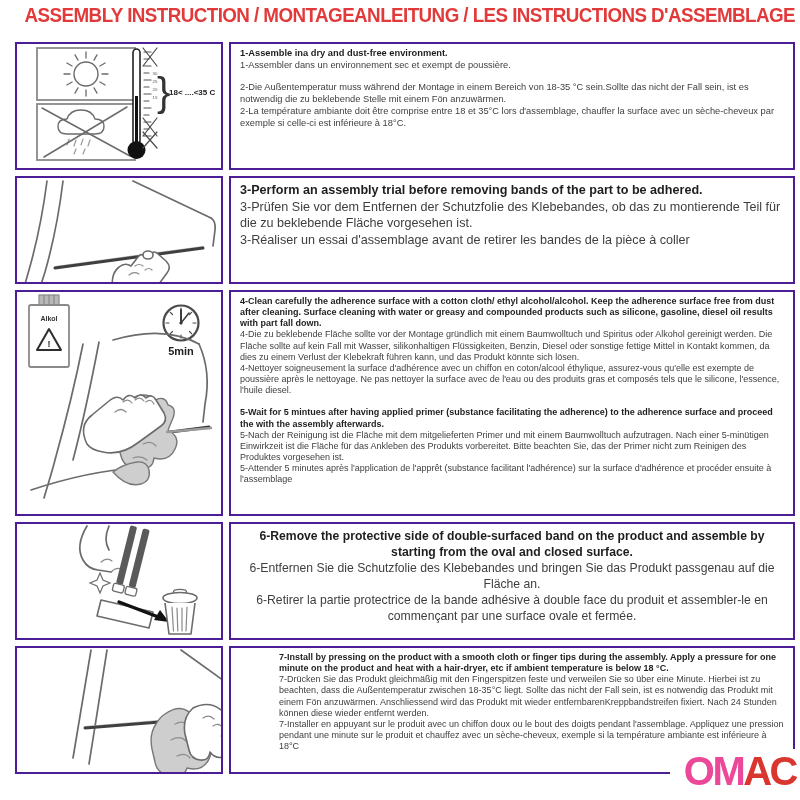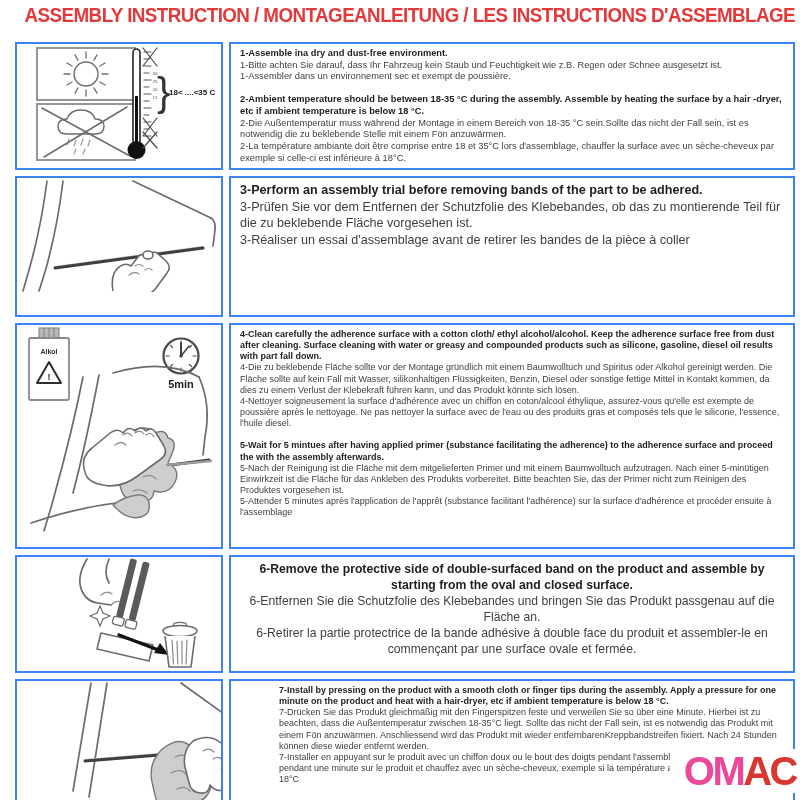--- a/index.html
+++ b/index.html
@@ -10,26 +10,26 @@
     -webkit-font-smoothing:antialiased;
   }
   .title{
     position:absolute;top:4px;left:0;right:16px;height:32px;
     text-align:right;color:#e23a3a;font-weight:bold;font-size:20px;
     white-space:nowrap;
   }
   .title .squeeze{display:inline-block;transform:scaleX(.94);transform-origin:center;letter-spacing:-.6px;}
   .grid{position:absolute;top:42px;left:15px;width:780px;}
   .row{display:flex;gap:6px;margin-bottom:6px;}
-  .cell{border:2px solid #3b82f6;background:#fff;box-sizing:border-box;}
+  .cell{border:2px solid #4c1d95;background:#fff;box-sizing:border-box;}
   .ill{width:208px;flex:none;overflow:hidden;}
   .ill svg{display:block;}
   .txt{flex:1;padding:4px 9px 4px 9px;color:#3e3e3e;overflow:hidden;}
   .r1{height:128px;}
-  .r2{height:141px;}
+  .r2{height:108px;}
   .r3{height:226px;}
   .r4{height:118px;text-align:center;}
   .r5{height:128px;padding-left:48px;}
   .sec{margin-bottom:11px;}
   .sec:last-child{margin-bottom:0;}
   .en{font-weight:bold;color:#1e1e1e;}
   .s-small{font-size:9.3px;line-height:1.26;}
   .s-tiny{font-size:9px;line-height:1.24;}
   .s-big{font-size:12.6px;line-height:1.33;}
   .s-mid{font-size:12.2px;line-height:1.32;}
@@ -123,25 +123,23 @@
               <line x1="140" y1="88" x2="126" y2="104"></line>
           </g>
           <text x="140" y="62" font-size="40" fill="#333">}</text>
           <text x="152" y="51" font-size="8" font-weight="bold" fill="#222">18&lt; ....&lt;35 C</text>
         </g>
       </svg>
     </div>
     <div class="cell txt r1 s-small">
       <div class="sec">
         <div class="en">1-Assemble ina dry and dust-free environment.</div>
-        <div>1-Bitte achten Sie darauf, dass Ihr Fahrzeug kein Staub und Feuchtigkeit wie z.B. Regen oder Schnee ausgesetzt ist.</div>
         <div>1-Assembler dans un environnement sec et exempt de poussière.</div>
       </div>
       <div class="sec">
-        <div class="en">2-Ambient temperature should be between 18-35 °C  during the assembly. Assemble by heating the surface by a hair -dryer, etc if ambient temperature is below 18 °C.</div>
         <div>2-Die Außentemperatur muss während der Montage in einem Bereich von 18-35 °C  sein.Sollte das nicht der Fall sein, ist es notwendig die zu beklebende Stelle mit einem Fön anzuwärmen.</div>
         <div>2-La température ambiante doit être comprise entre 18 et 35°C lors d'assemblage, chauffer la surface avec un sèche-cheveux par exemple si celle-ci est inférieure à 18°C.</div>
       </div>
     </div>
   </div>
 
   <div class="row">
     <div class="cell ill r2">
       <svg width="204" height="114" viewBox="0 0 204 114">
         <path d="M30,3 C26,34 20,64 12,92 C10,99 8,106 6,113" class="line"></path>

